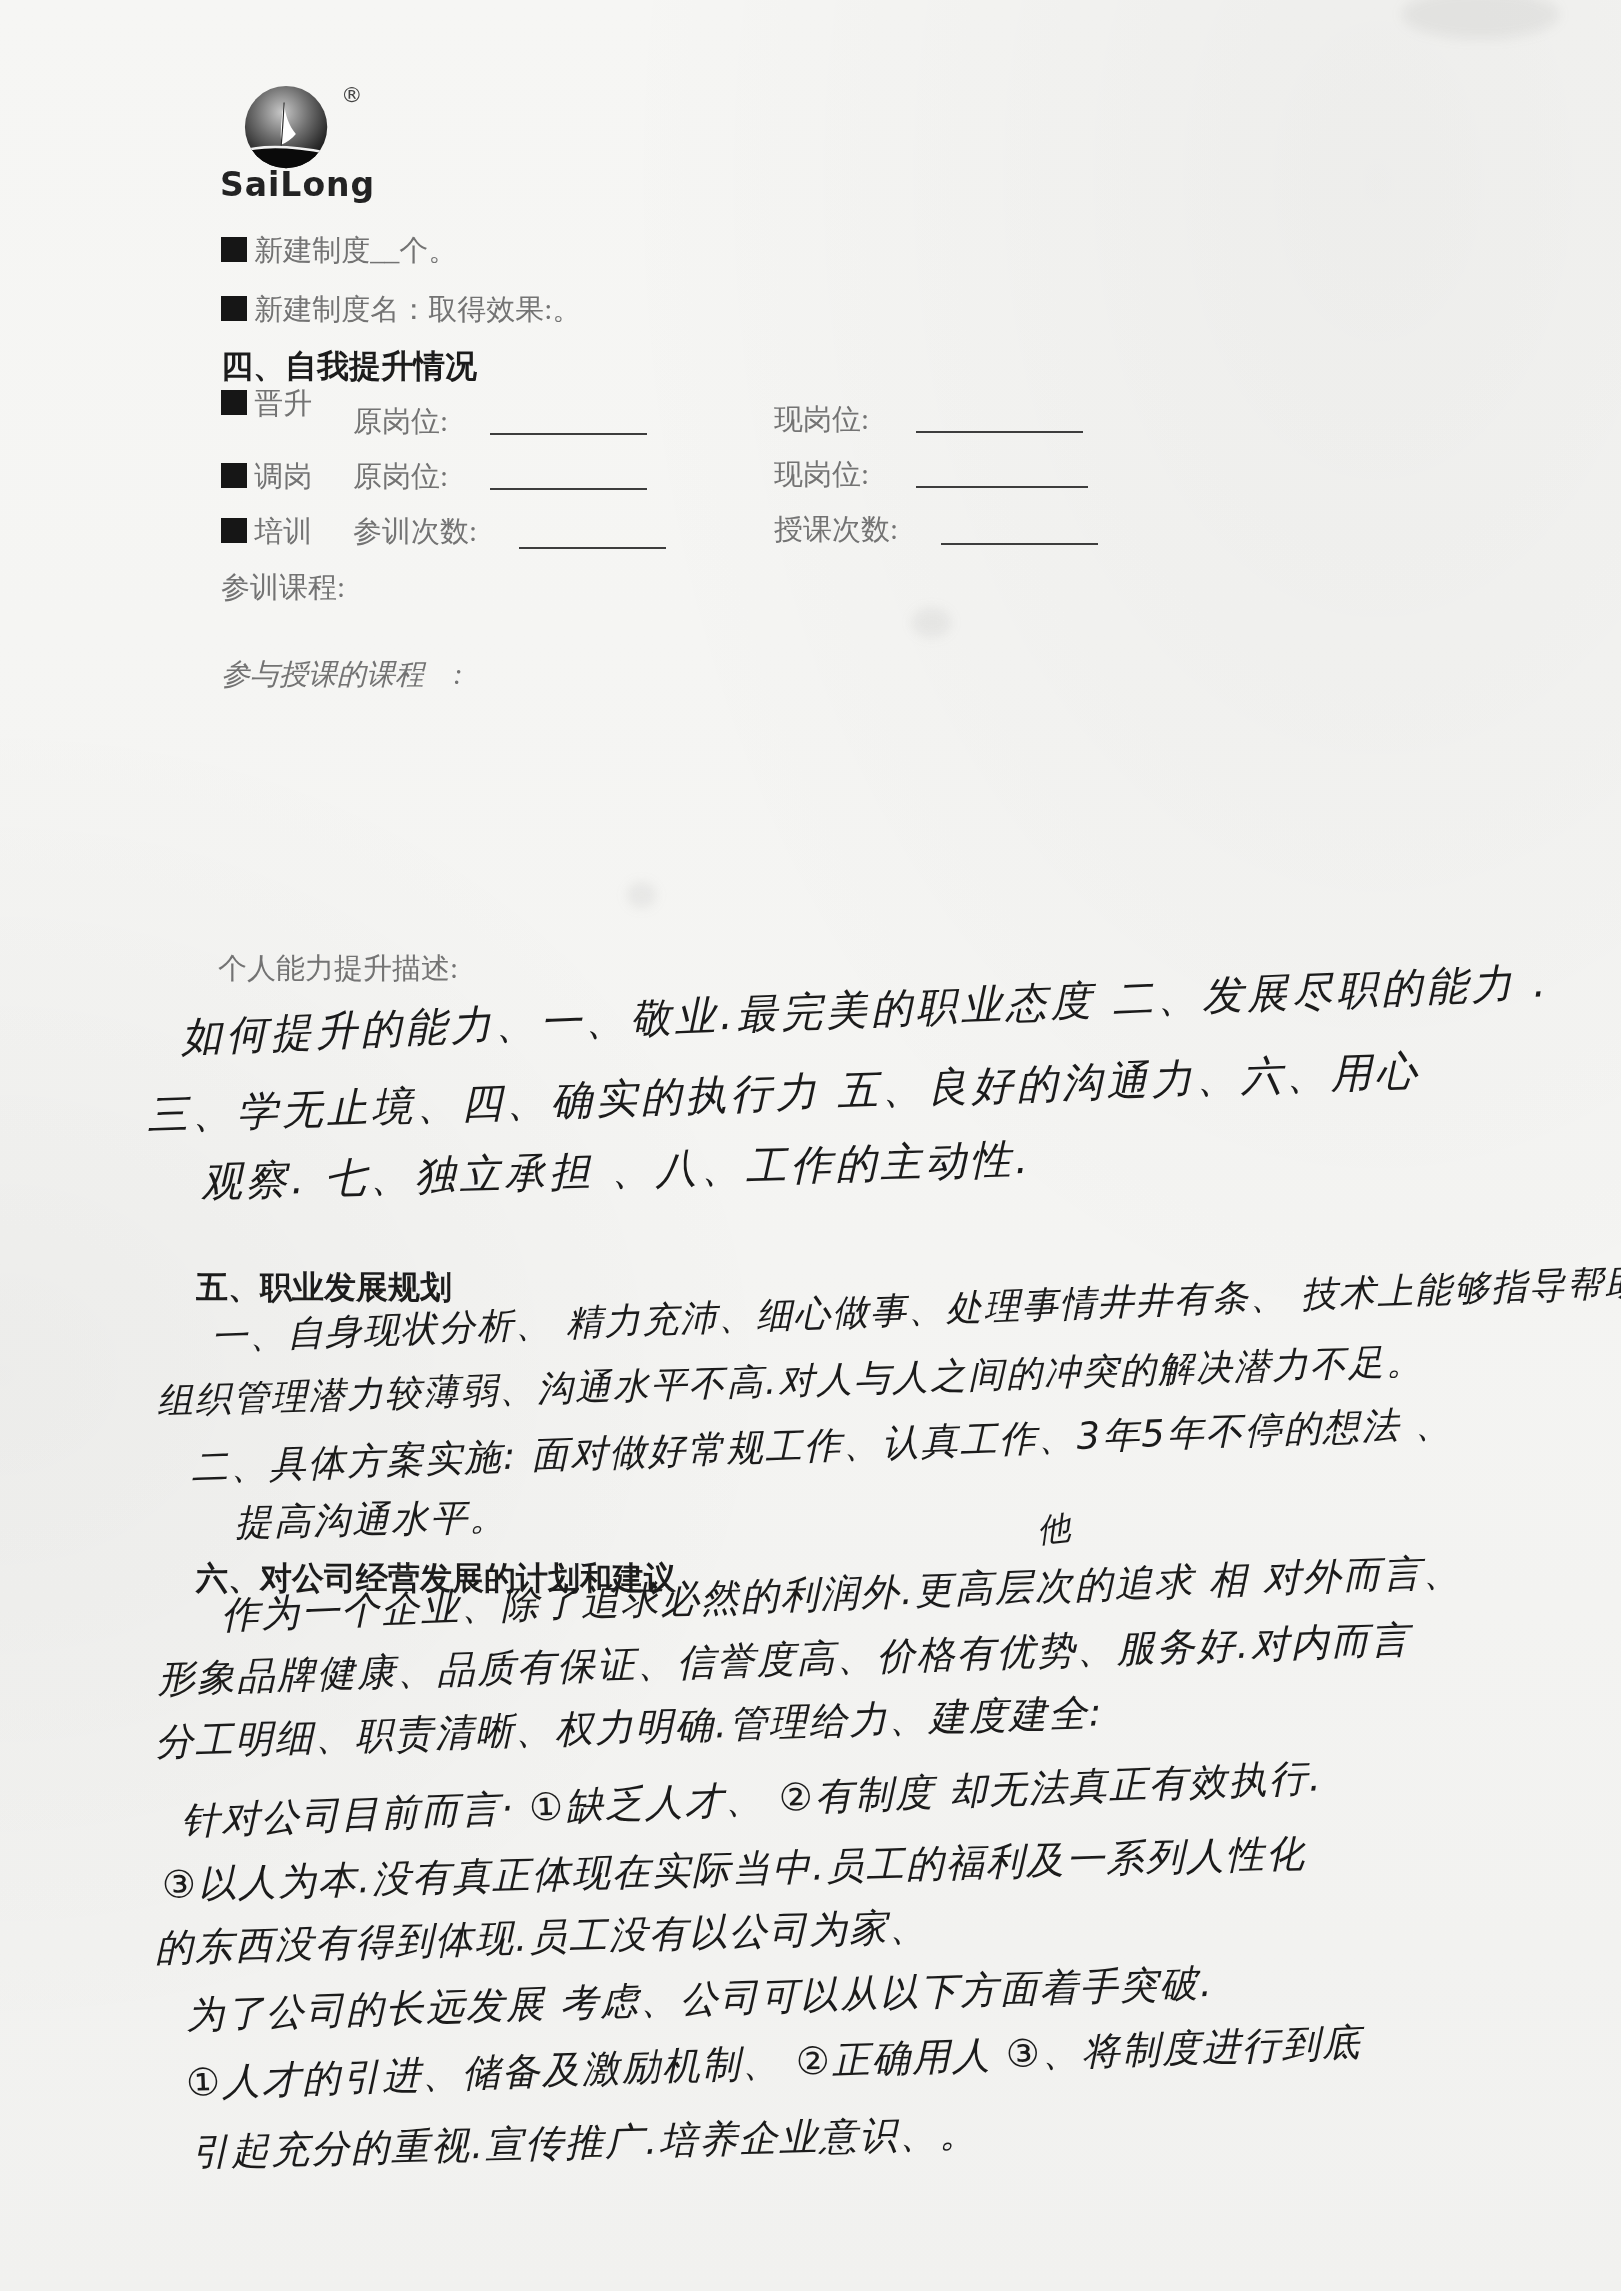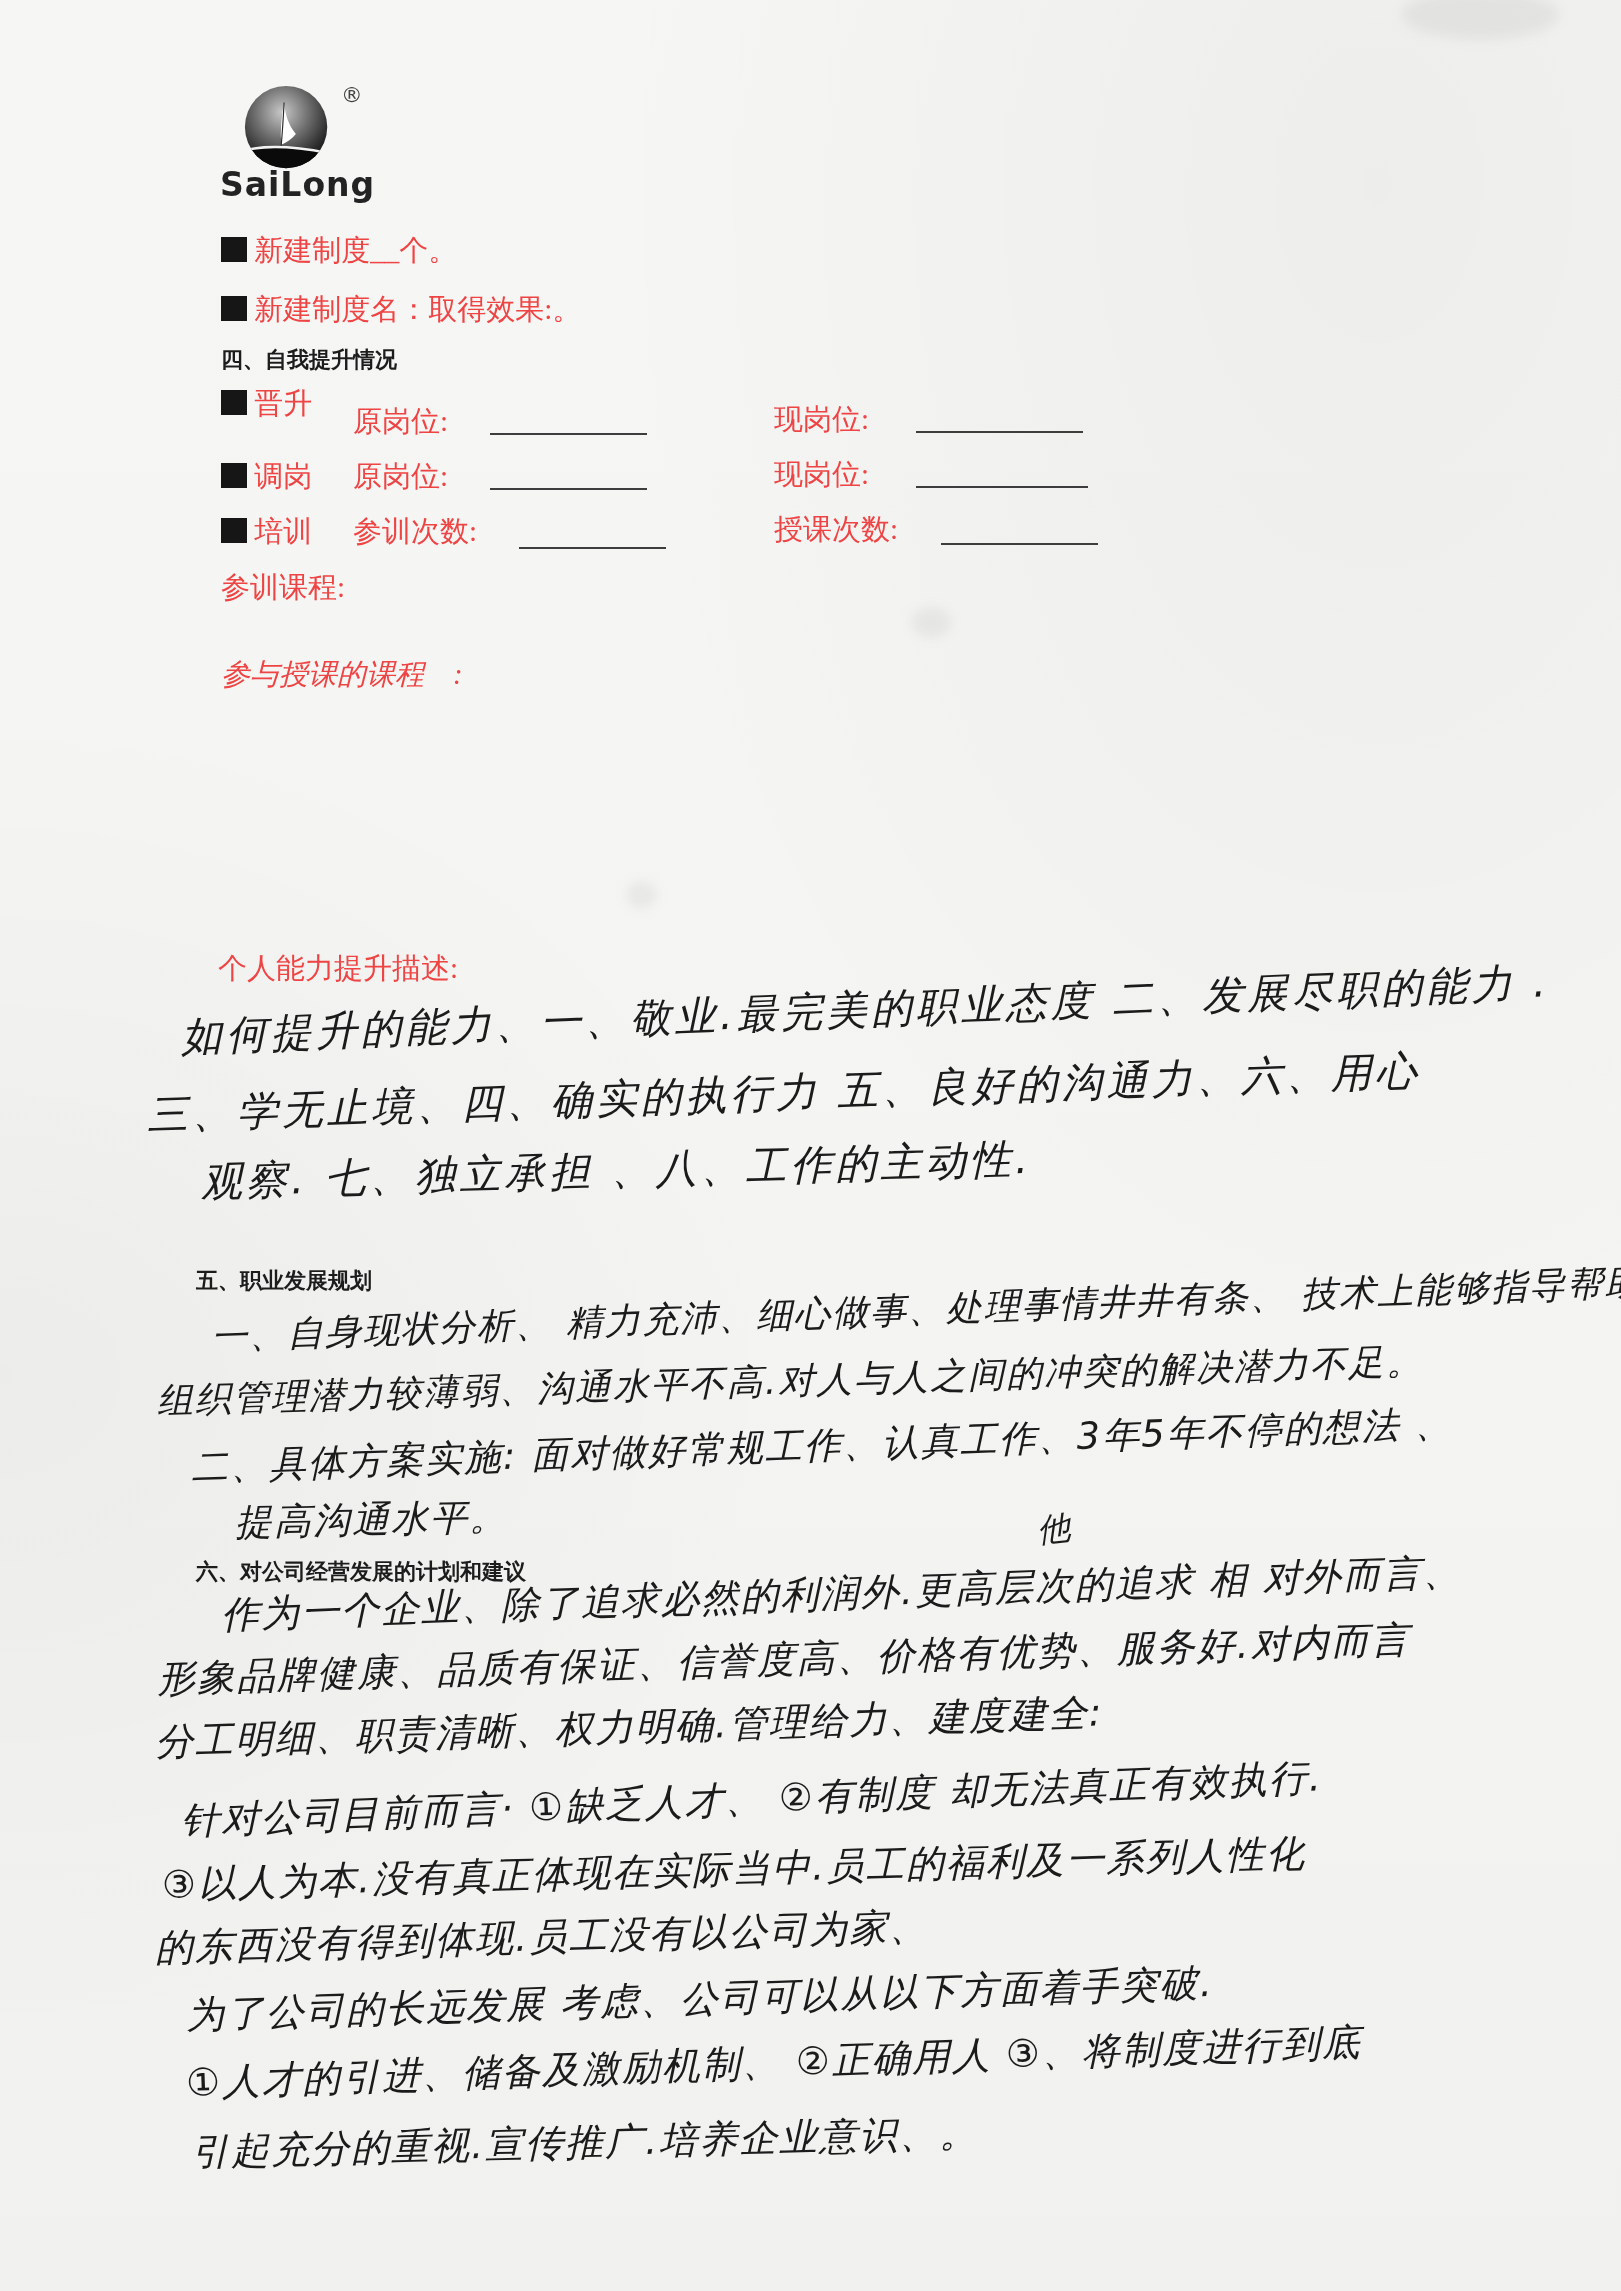--- a/index.html
+++ b/index.html
@@ -6,22 +6,22 @@
   body{
     width:1621px;height:2292px;position:relative;overflow:hidden;
     background:
       radial-gradient(ellipse at 85% 8%, rgba(0,0,0,0.035), transparent 40%),
       radial-gradient(ellipse at 0% 60%, rgba(0,0,0,0.03), transparent 35%),
       linear-gradient(180deg,#f6f6f4 0%, #f4f4f2 55%, #f1f1ef 100%);
     font-family:"Liberation Serif", serif;
     color:#2b2b2b;
   }
   .abs{position:absolute;white-space:nowrap;}
-  .printed{font-size:29px;color:#ef4444;}
-  .heading{font-weight:bold;font-size:22px;color:#1c1c1c;}
+  .printed{font-size:29px;color:#737373;}
+  .heading{font-weight:bold;font-size:32px;color:#1c1c1c;}
   .bullet{display:inline-block;width:25.5px;height:25.5px;background:#161616;margin-right:7.8px;vertical-align:-2px;}
   .blank{display:inline-block;border-bottom:2px solid #3d3d3d;height:29px;vertical-align:-5.9px;}
   .hw{
     font-family:"DejaVu Sans", sans-serif;font-style:italic;
     color:#1b1b1b;font-size:39px;letter-spacing:2px;
     transform-origin:left center;white-space:nowrap;
   }
   .hw-a{font-size:41px;letter-spacing:3.9px;}
   .brand{
     font-family:"DejaVu Sans", sans-serif;font-weight:bold;font-size:33px;

